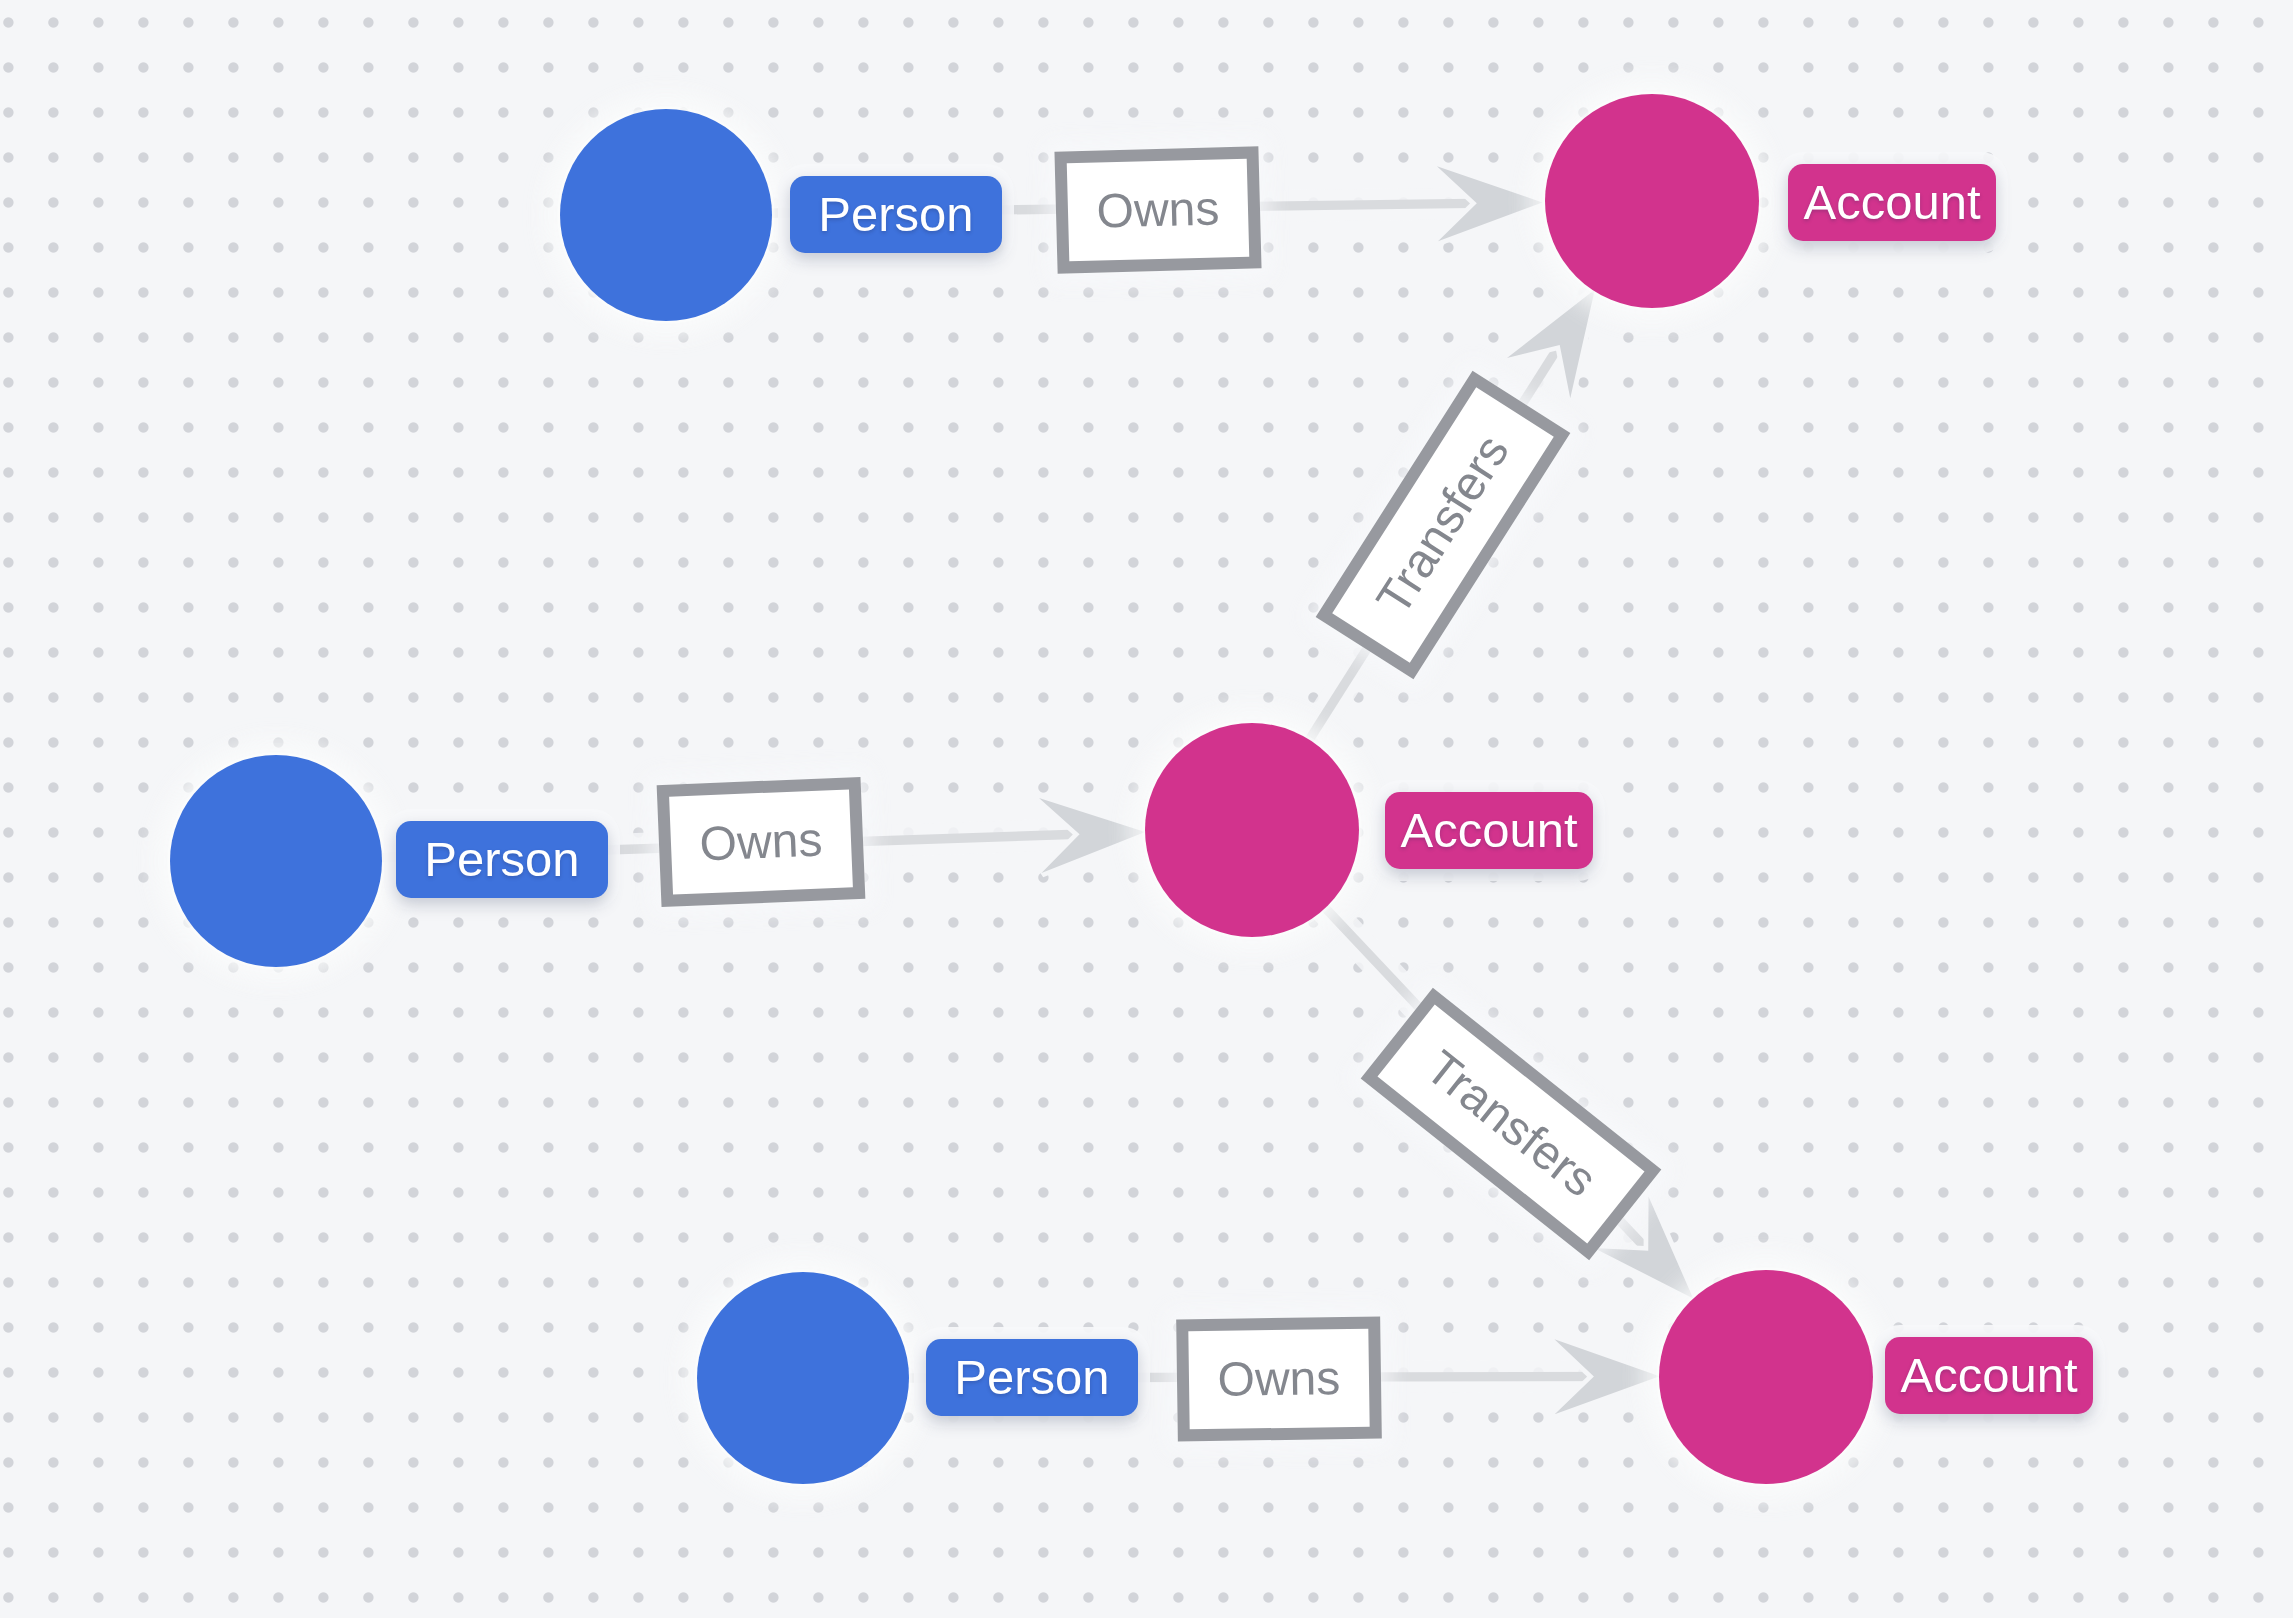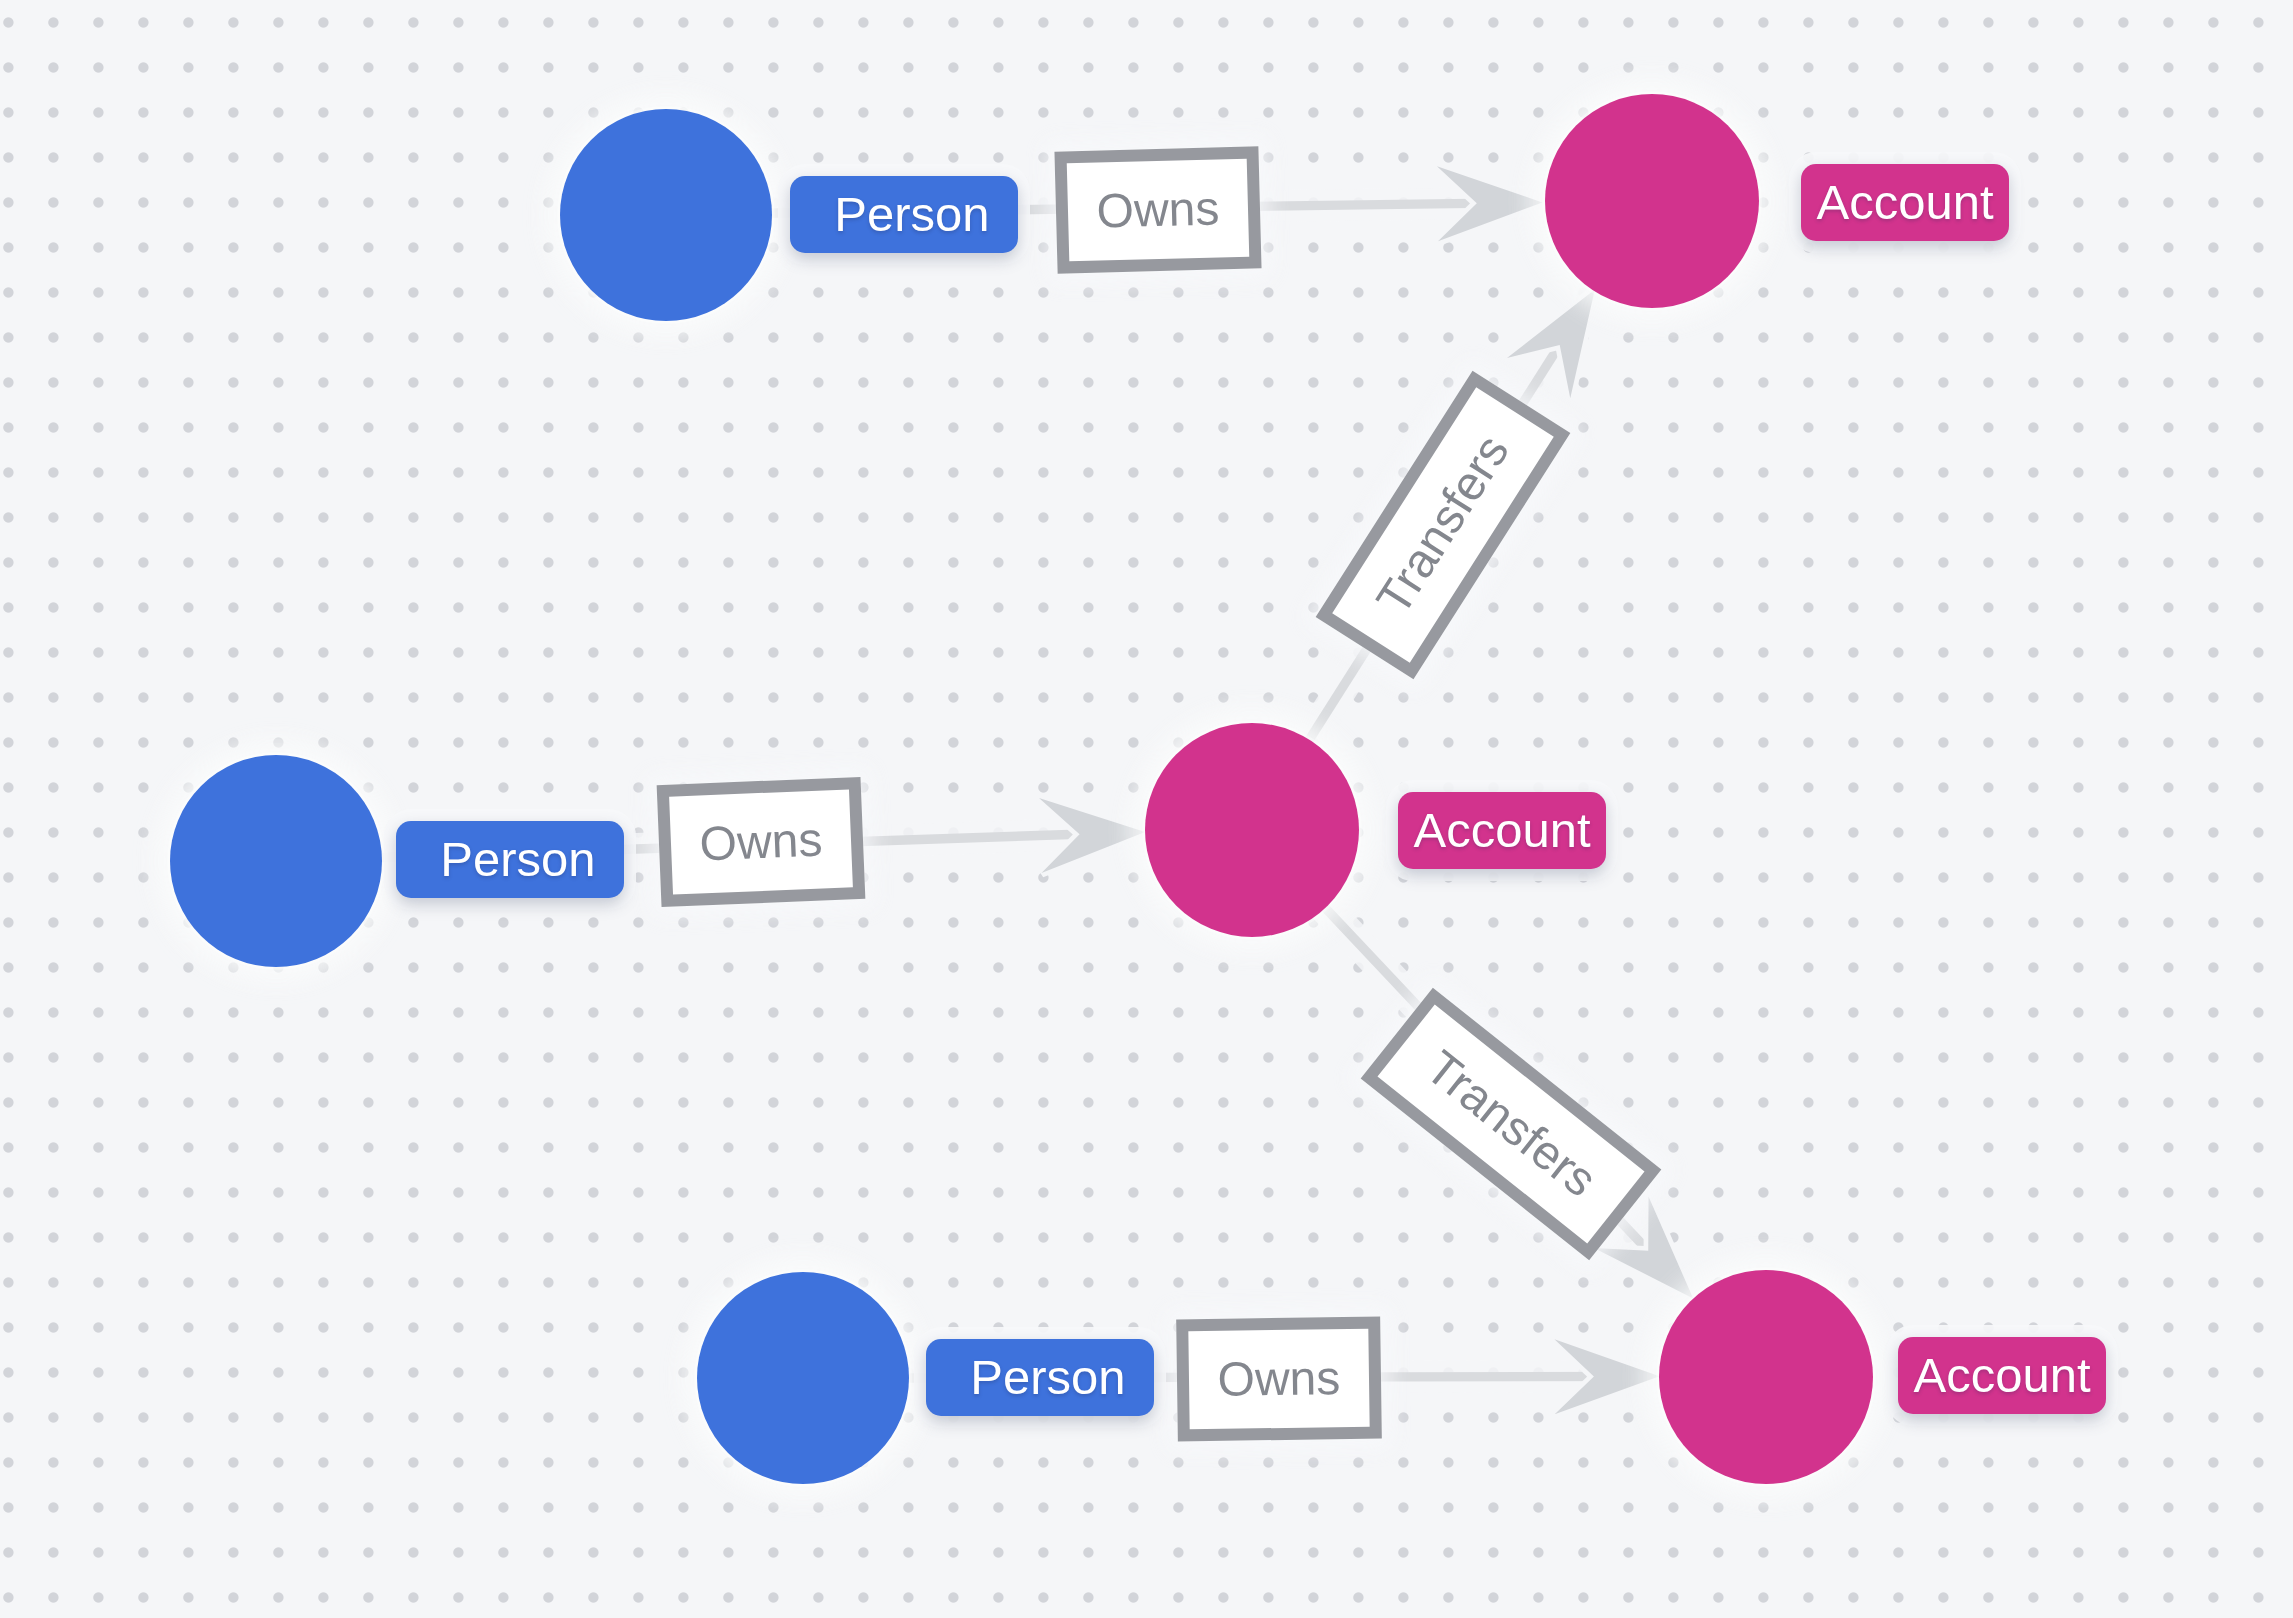--- a/index.html
+++ b/index.html
@@ -22,22 +22,22 @@
   }
   .node.person{width:212px;height:212px;background:#3e72dc;}
   .node.account{width:214px;height:214px;background:#d2338d;}
   .tag{
     position:absolute;height:77px;border-radius:15px;
     display:flex;align-items:center;justify-content:center;
     color:#ffffff;font-size:49px;line-height:1;
     text-shadow:0 1.9px 3.7px rgba(30,40,80,.25);
     box-shadow:0 6.6px 15px rgba(90,100,125,.30), 0 0 0 12px rgba(246,247,250,.92);
   }
-  .tag.person-tag{width:212px;background:#3e72dc;padding-left:16px;}
-  .tag.account-tag{width:208px;background:#d2338d;margin-left:13px;}
+  .tag.person-tag{width:212px;background:#3e72dc;}
+  .tag.account-tag{width:208px;background:#d2338d;}
   .rel{
     position:absolute;box-sizing:border-box;
     background:#ffffff;border:12px solid #97999f;
     display:flex;align-items:center;justify-content:center;
     font-size:48px;color:#84878e;line-height:1;
     box-shadow:0 0 22.5px 9.4px rgba(248,249,251,.8);
   }
   .rel.owns{width:204px;height:122px;}
   .rel.transfers{width:292px;height:116px;}
 </style>

